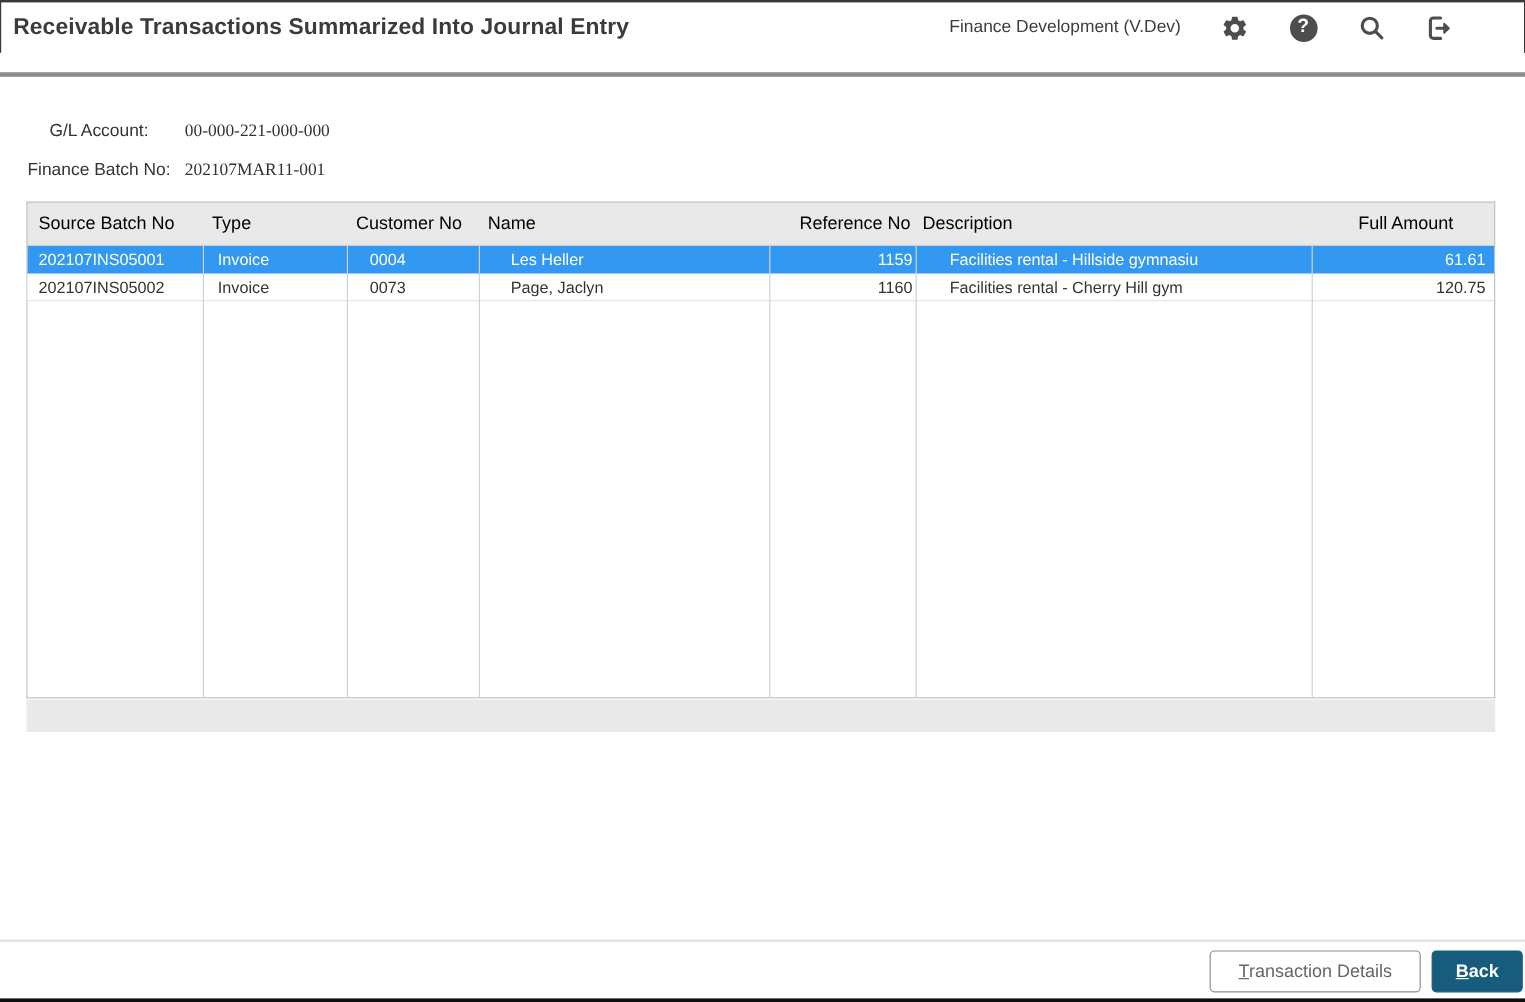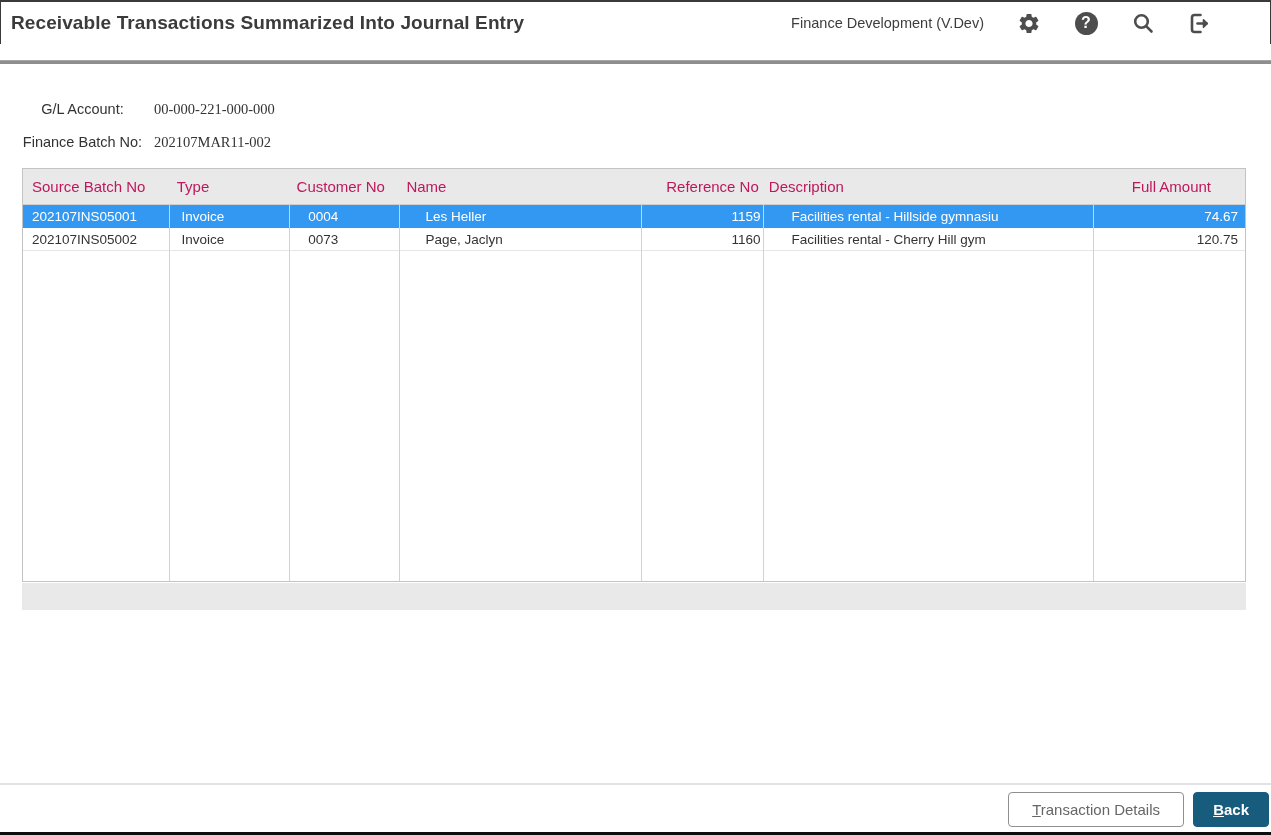--- a/index.html
+++ b/index.html
@@ -38,21 +38,21 @@
   
   .filters { position:absolute; top:101px; left:20px; }
   .filter-row { display:flex; margin-bottom:16px; font-size:14.5px; }
   .filter-label { width:125px; text-align:center; color:#333; }
   .filter-value { margin-left:9px; color:#333;font-family:Liberation Serif, serif; }
 
   
   .grid { position:absolute; left:22px; top:168px; width:1224px; }
   .grid-header {
     height:37px; background:#e9e9e9; border:1px solid #c3c3c3; border-bottom:1px solid #cfcfcf;
-    display:flex; align-items:center; font-size:15px; color:#be185d;
+    display:flex; align-items:center; font-size:15px; color:#000000;
   }
   .grid-body {
     position:relative; height:377px; background:#fff;
     border:1px solid #c3c3c3; border-top:none;
   }
   .vline { position:absolute; top:0; bottom:0; width:1px; background:#d2d2d2; z-index:2; }
   .grid-rows { position:relative; z-index:1; }
   .grid-row {
     height:23px; display:flex; align-items:center; font-size:13.5px;
     border-bottom:1px solid #e6e6e6; background:#fff; cursor:pointer;gap:16px;
@@ -124,21 +124,21 @@
   </div>
   <div class="top-divider"></div>
 
   <div class="filters">
     <div class="filter-row">
       <span class="filter-label">G/L Account:</span>
       <span class="filter-value">00-000-221-000-000</span>
     </div>
     <div class="filter-row">
       <span class="filter-label">Finance Batch No:</span>
-      <span class="filter-value">202107MAR11-002</span>
+      <span class="filter-value">202107MAR11-001</span>
     </div>
   </div>
 
   <div class="grid">
     <div class="grid-header">
         <div class="hcell col-0">Source Batch No</div>
         <div class="hcell col-1">Type</div>
         <div class="hcell col-2">Customer No</div>
         <div class="hcell col-3">Name</div>
         <div class="hcell col-4">Reference No</div>
@@ -153,21 +153,21 @@
       <div class="vline" style="left:740px"></div>
       <div class="vline" style="left:1070px"></div>
       <div class="grid-rows">
           <div class="grid-row selected">
             <div class="cell col-0">202107INS05001</div>
             <div class="cell col-1">Invoice</div>
             <div class="cell col-2">0004</div>
             <div class="cell col-3">Les Heller</div>
             <div class="cell col-4">1159</div>
             <div class="cell col-5">Facilities rental - Hillside gymnasiu</div>
-            <div class="cell col-6">74.67</div>
+            <div class="cell col-6">61.61</div>
           </div>
           <div class="grid-row">
             <div class="cell col-0">202107INS05002</div>
             <div class="cell col-1">Invoice</div>
             <div class="cell col-2">0073</div>
             <div class="cell col-3">Page, Jaclyn</div>
             <div class="cell col-4">1160</div>
             <div class="cell col-5">Facilities rental - Cherry Hill gym</div>
             <div class="cell col-6">120.75</div>
           </div>

